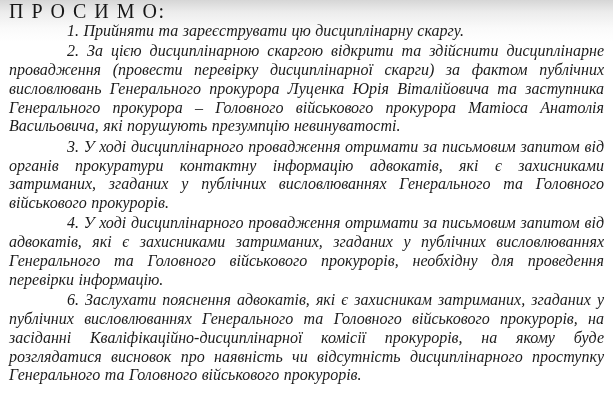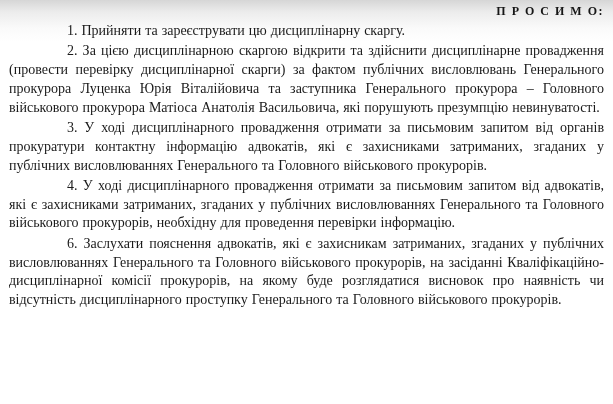--- a/index.html
+++ b/index.html
@@ -18,35 +18,36 @@
     width: 613px;
     height: 404px;
     box-sizing: border-box;
     padding: 2px 9px 0 9px;
     color: #1a1a1a;
     
     background: linear-gradient(to bottom, #d6d6d6 0px, #ececec 12px, #fafafa 28px, #ffffff 42px);
   }
   .doc-heading {
     margin: 0 0 2px 0;
-    font-size: 12px;
+    font-size: 20px;
     line-height: 18px;
-    font-weight: bold;
-    text-align: right;
+    font-weight: normal;
+    text-align: left;
     letter-spacing: 1.5px;
     color: #161616;
   }
   .para {
     margin: 0 0 1.5px 0;
-    font-size: 14px;
+    font-size: 16px;
     line-height: 18.8px;
     text-align: justify;
     text-indent: 58px;
     word-spacing: 0.5px;
     color: #1a1a1a;
+    font-style: italic;
   }
 </style>
 </head>
 <body>
 
 <div class="page">
   <h1 class="doc-heading">П Р О С И М О:</h1>
 
   <p class="para">1. Прийняти та зареєструвати цю дисциплінарну скаргу.</p>
 

